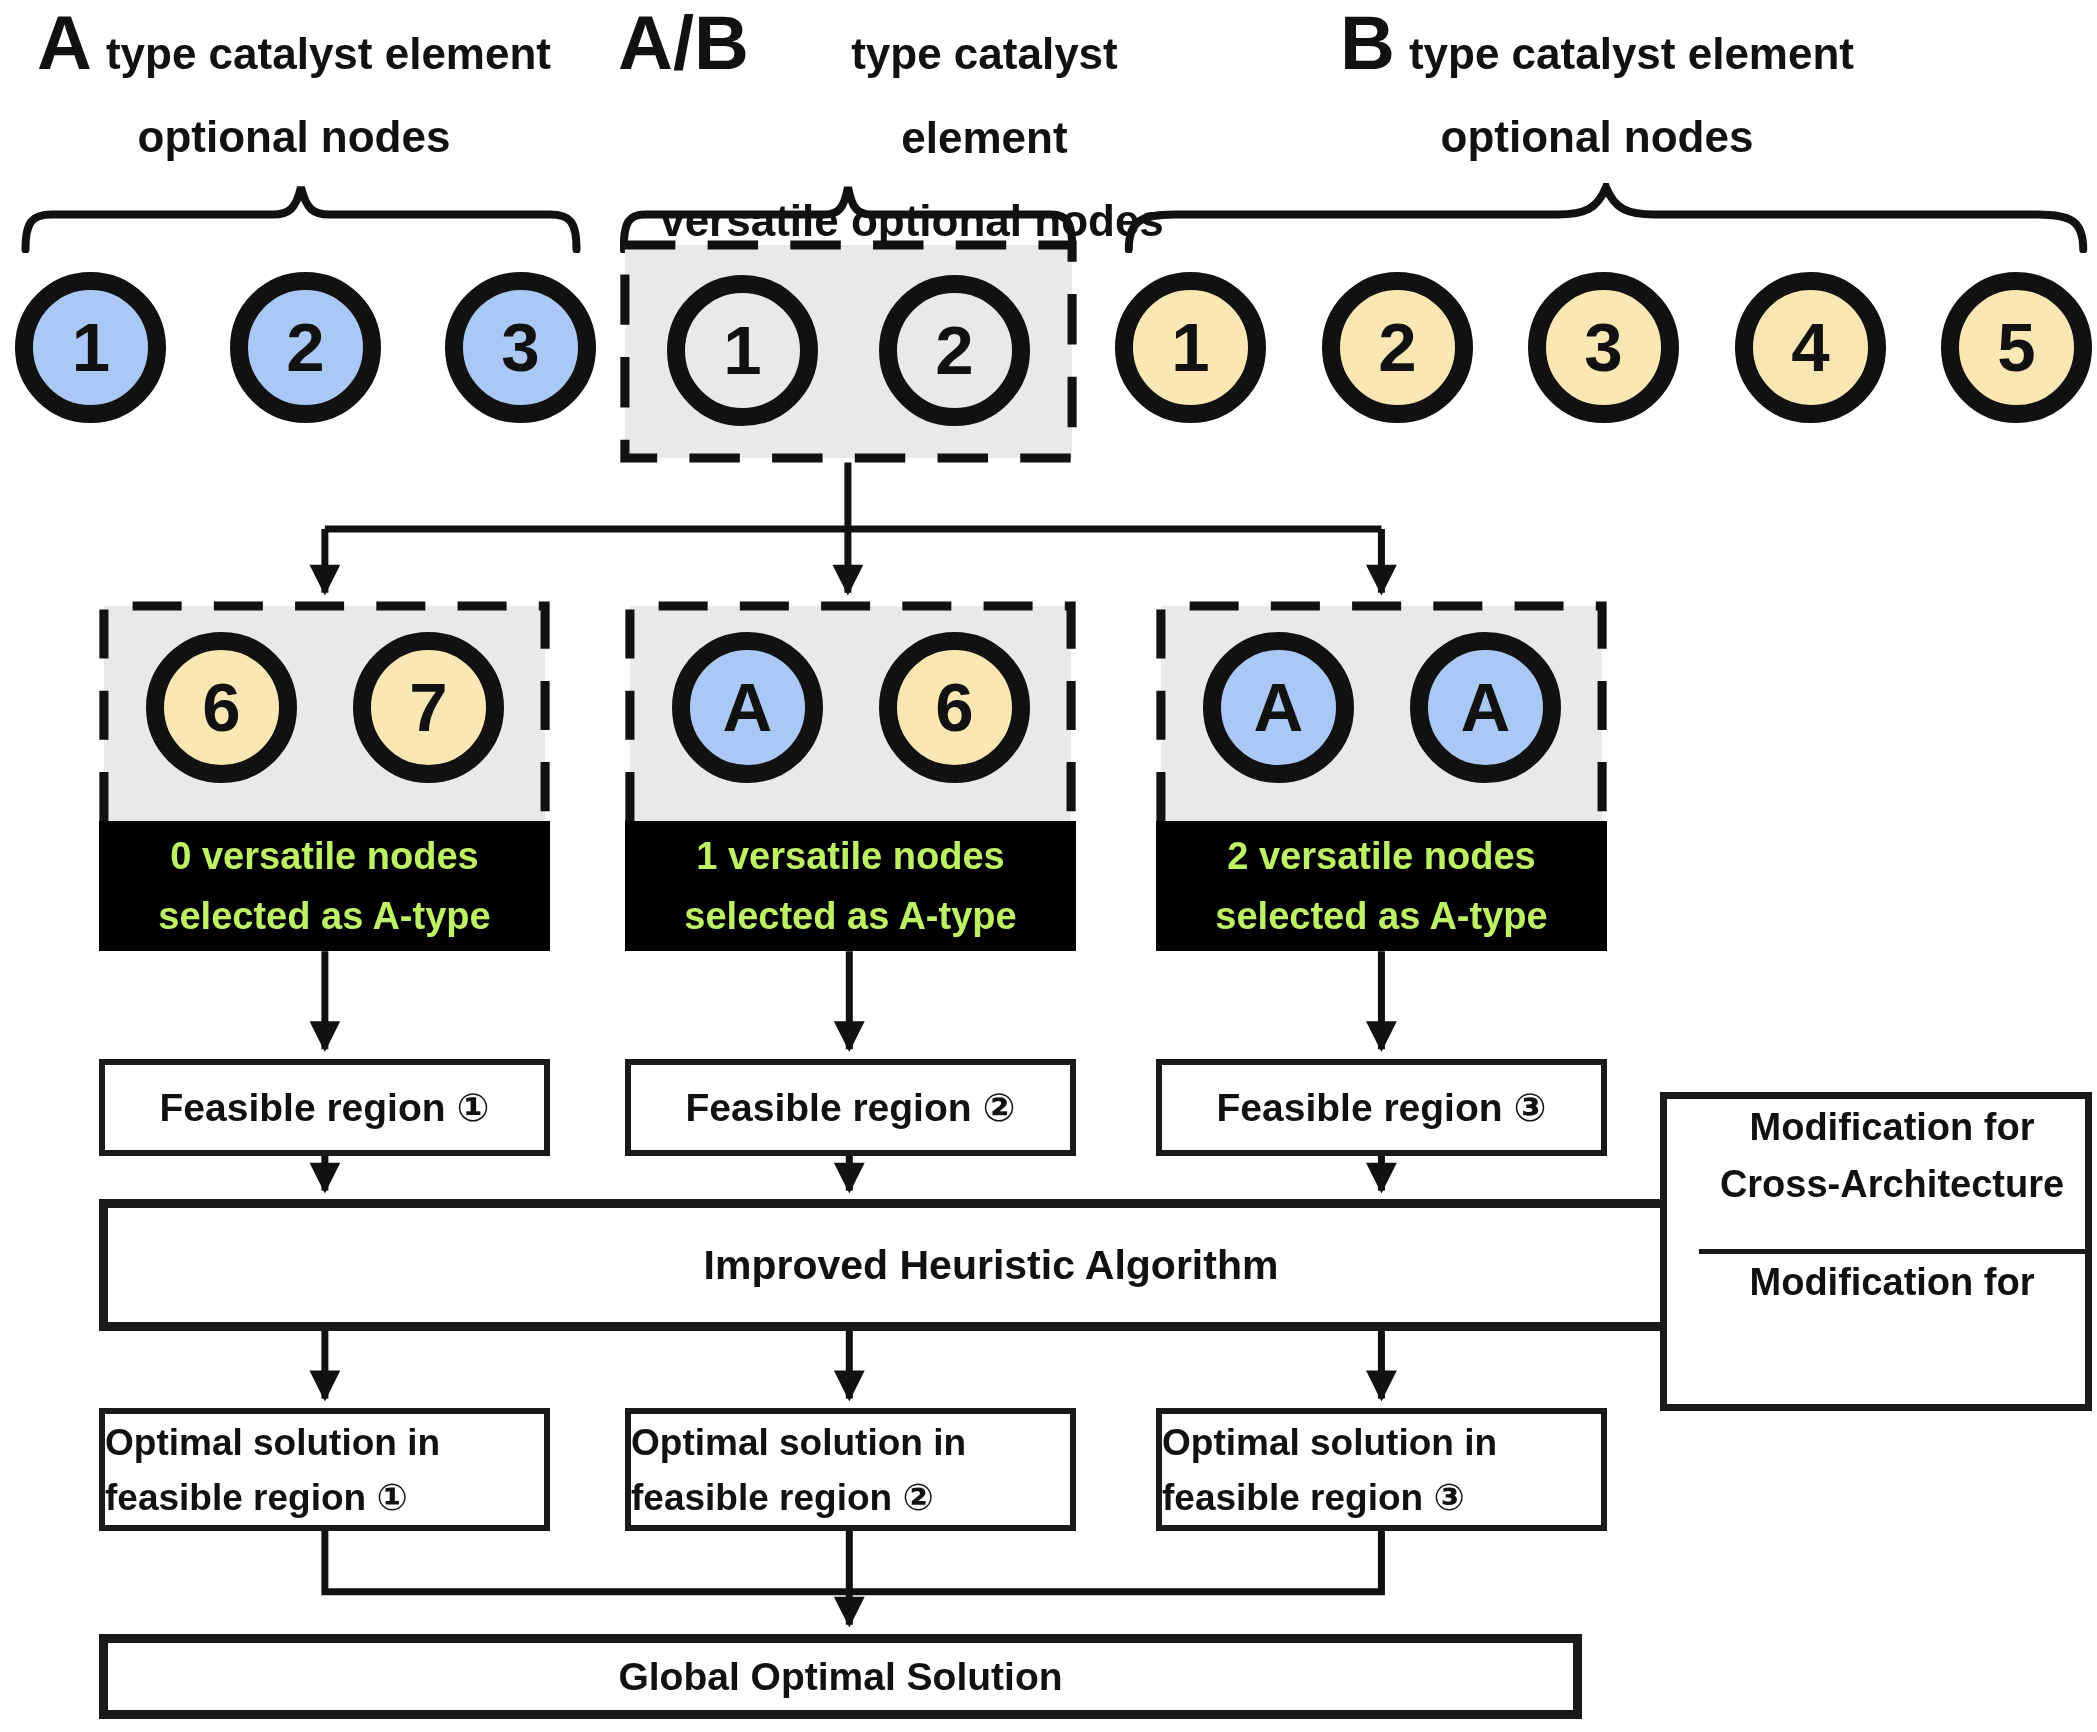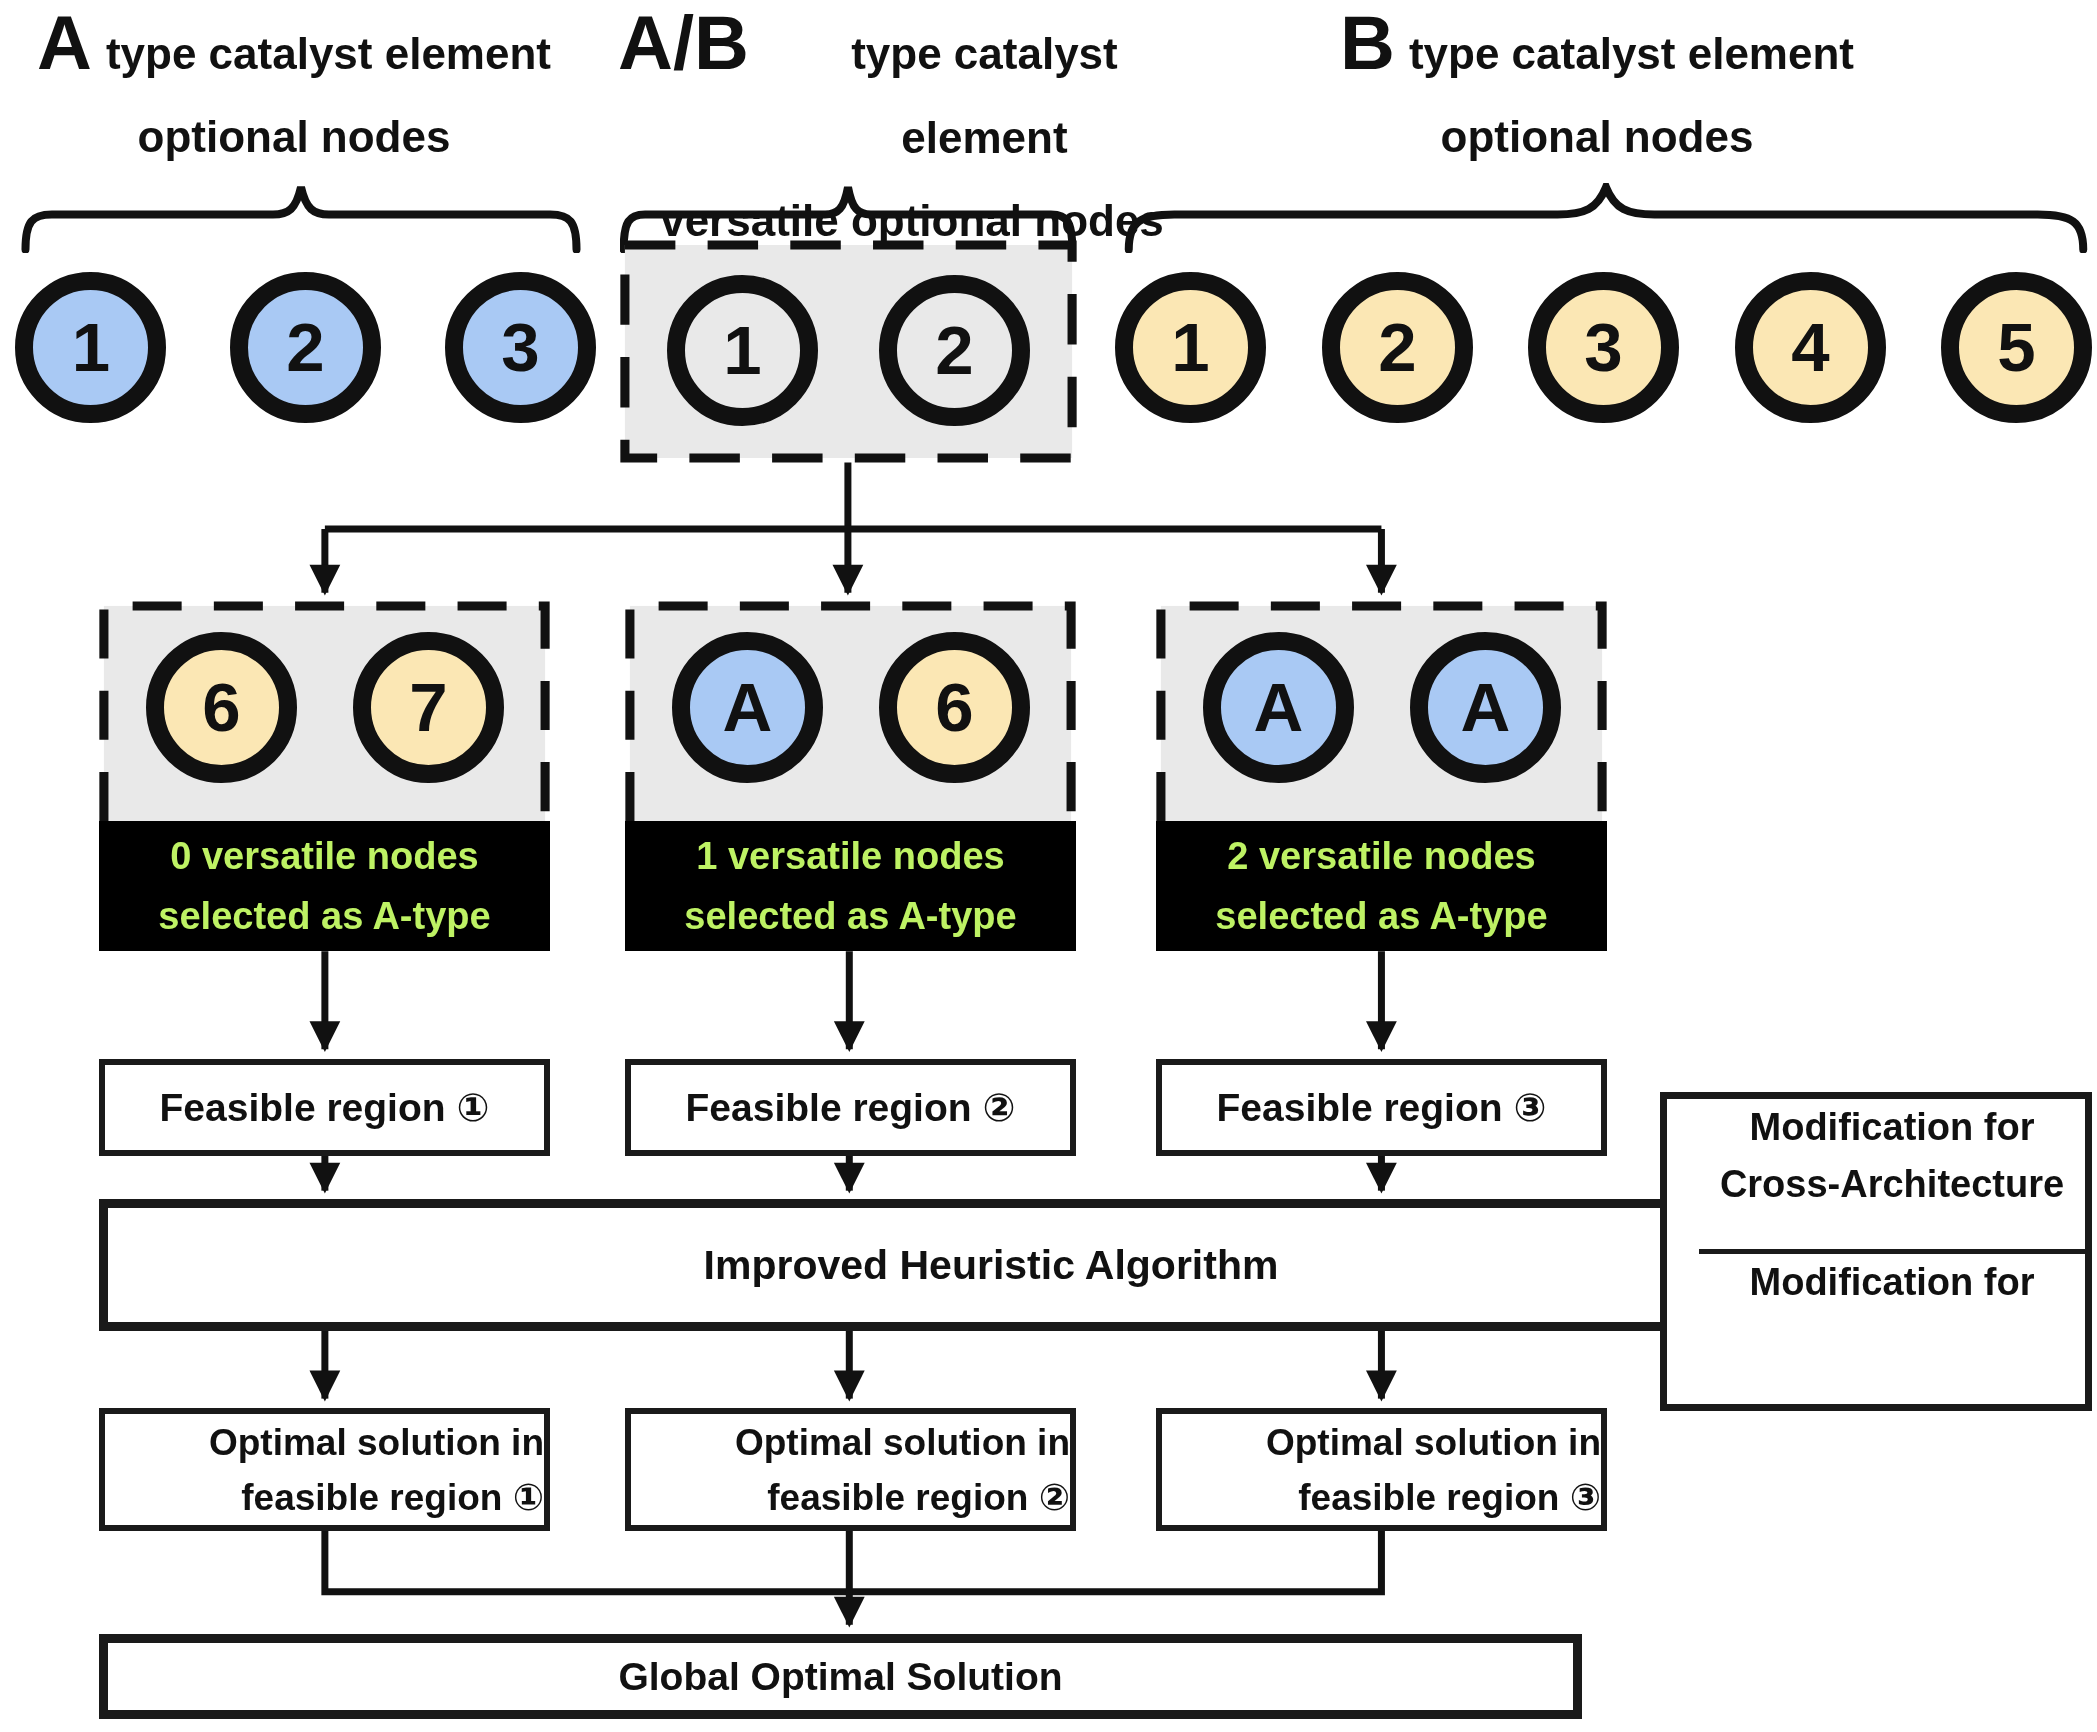--- a/index.html
+++ b/index.html
@@ -37,21 +37,21 @@
     text-align:center;font-size:38px;font-weight:600;line-height:60px;
   }
   
   .fbox{
     position:absolute;width:451px;height:97px;border:6.3px solid #1a1a1a;background:#fff;
     display:flex;align-items:center;justify-content:center;
     font-size:39px;font-weight:600;box-sizing:border-box;
   }
   .obox{
     position:absolute;width:451px;height:123px;border:6.3px solid #1a1a1a;background:#fff;
-    display:flex;flex-direction:column;align-items:flex-end;justify-content:center;
+    display:flex;flex-direction:column;align-items:flex-start;justify-content:center;
     text-align:center;font-size:37px;font-weight:600;line-height:55px;box-sizing:border-box;
   }
   .iha{
     position:absolute;left:99px;top:1199px;width:1784px;height:132px;
     border:9.8px solid #1a1a1a;background:#fff;display:flex;align-items:center;justify-content:center;
     font-size:41px;font-weight:600;box-sizing:border-box;
   }
   .gbox{
     position:absolute;left:99px;top:1634px;width:1483px;height:85px;
     border:9px solid #1a1a1a;background:#fff;display:flex;align-items:center;justify-content:center;

